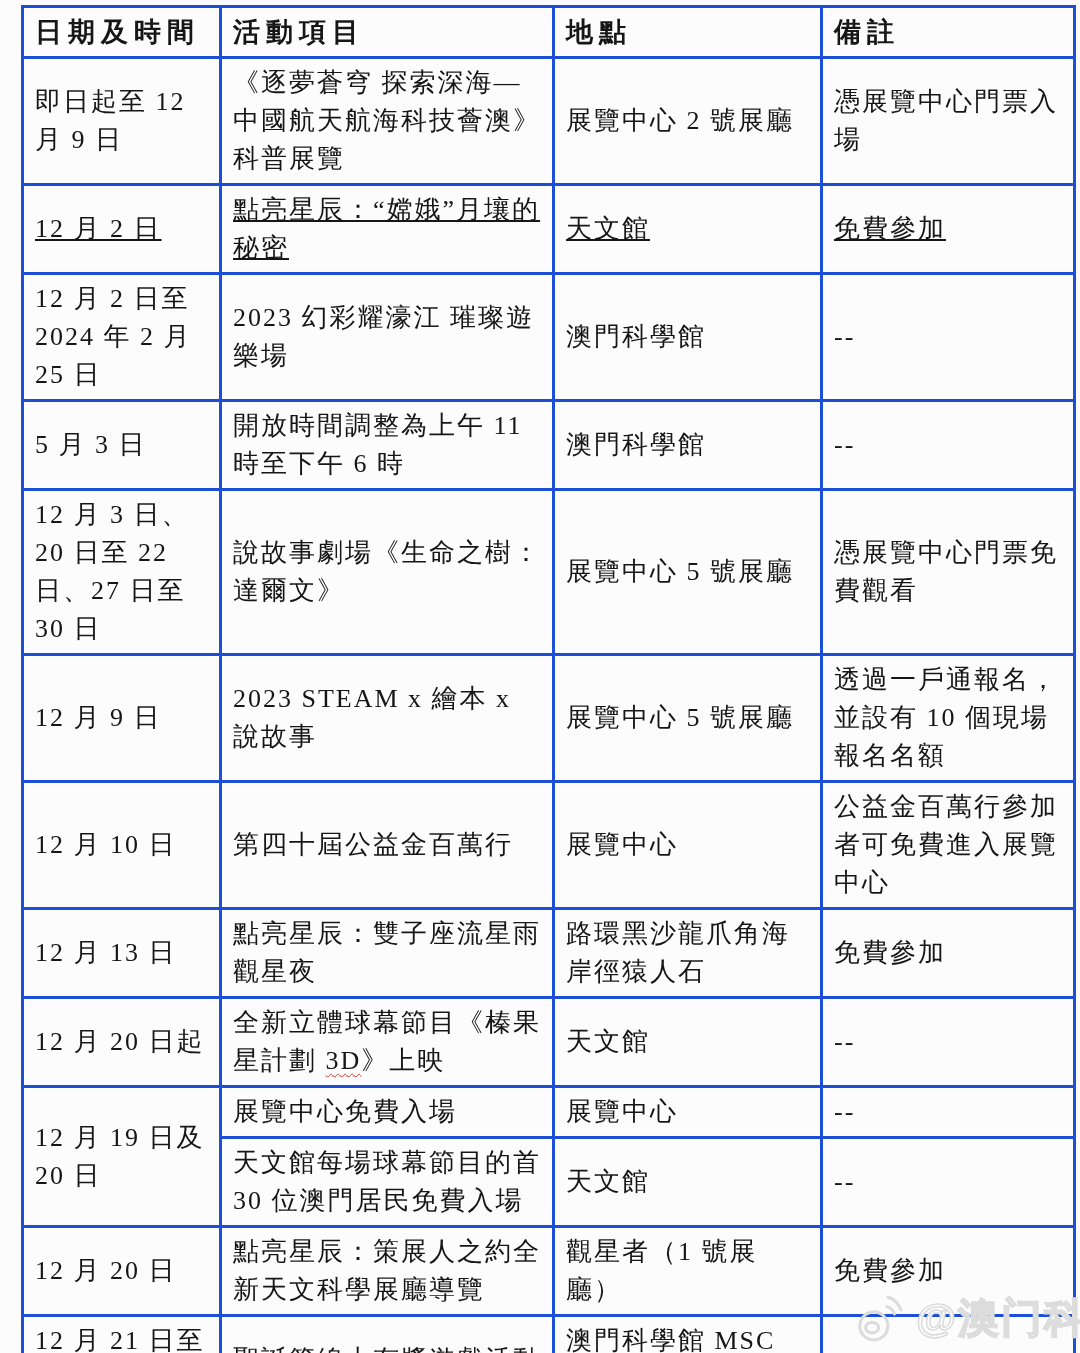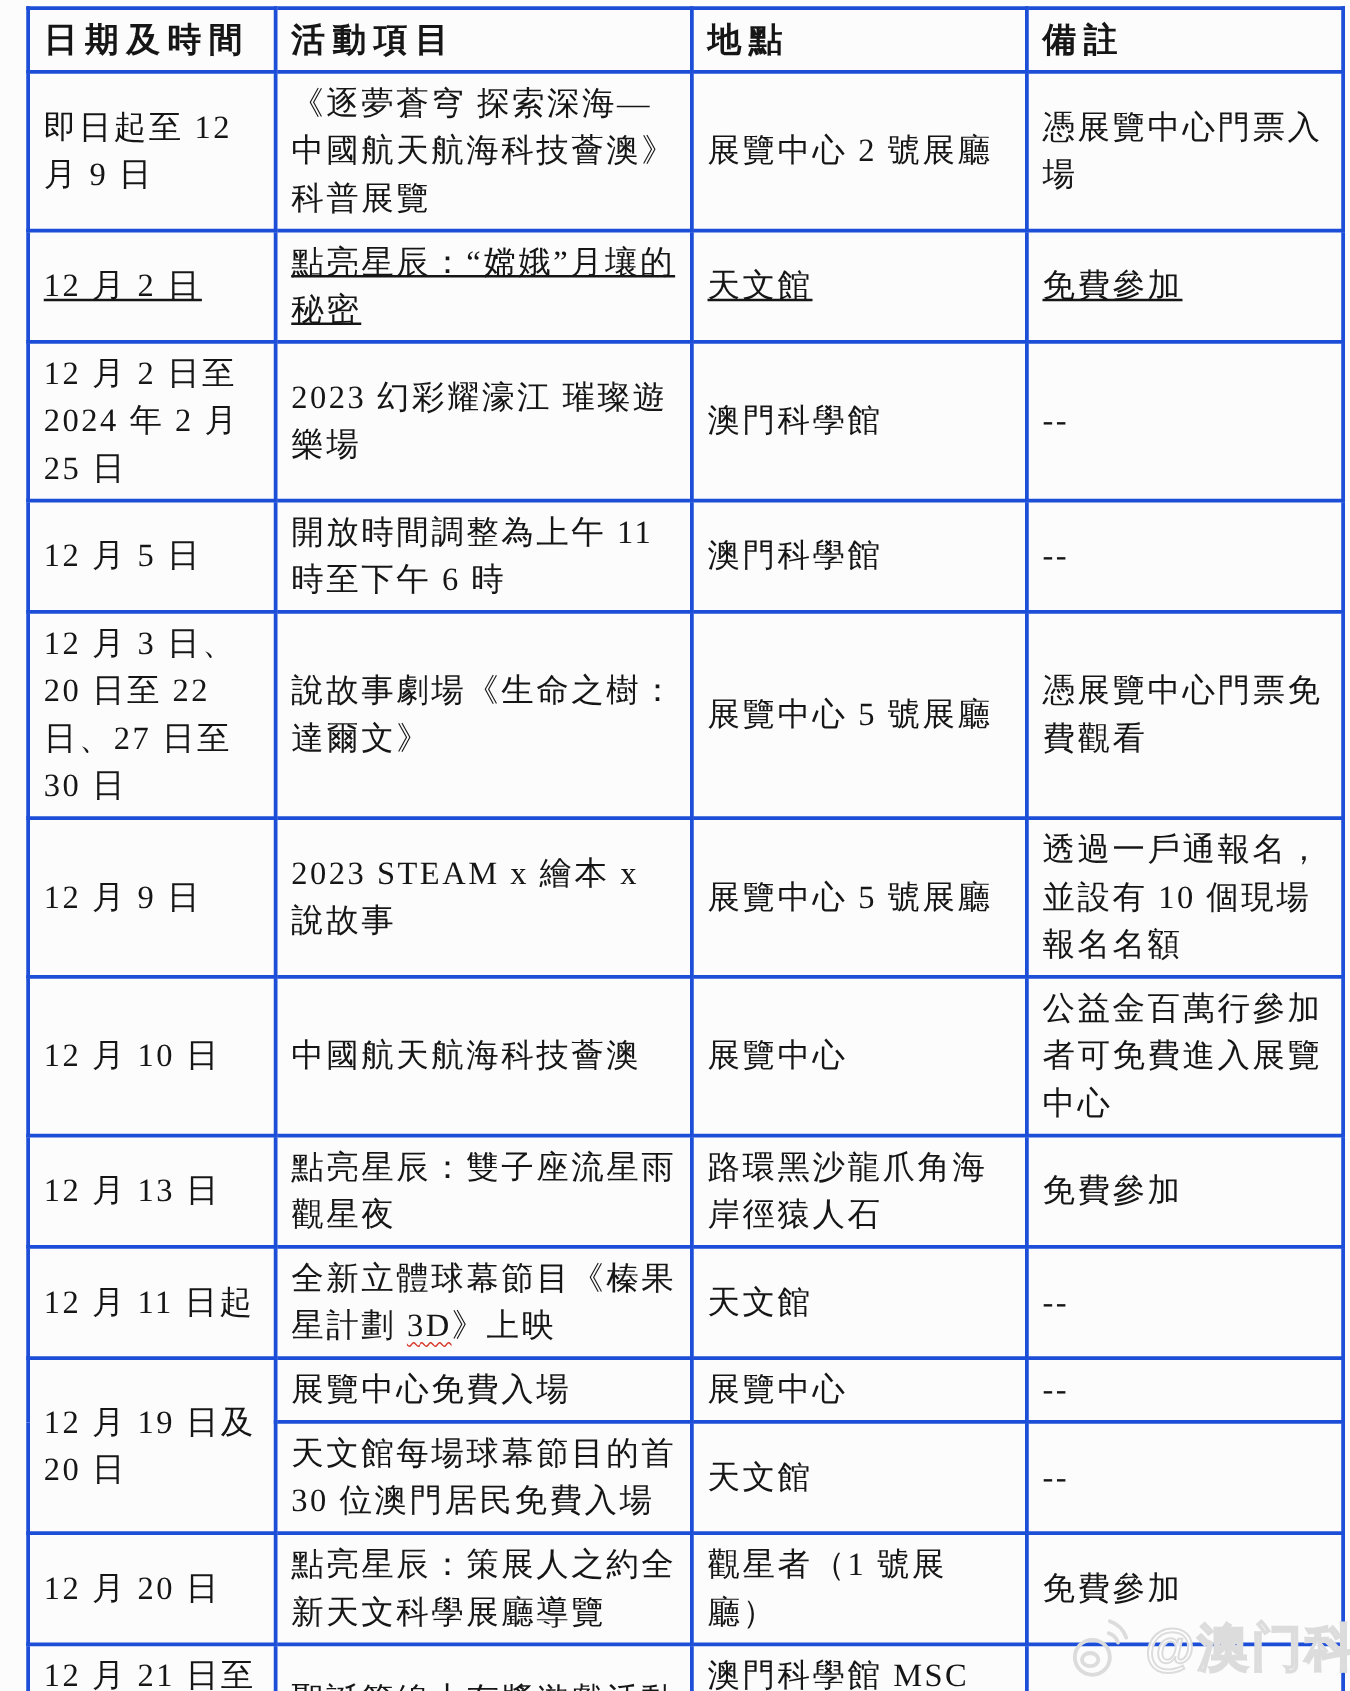--- a/index.html
+++ b/index.html
@@ -109,51 +109,51 @@
       <td>天文館</td>
       <td>免費參加</td>
     </tr>
     <tr class="r2">
       <td>12 月 2 日至 2024 年 2 月 25 日</td>
       <td>2023 幻彩耀濠江 璀璨遊樂場</td>
       <td>澳門科學館</td>
       <td>--</td>
     </tr>
     <tr class="r3">
-      <td>12 月 5 日</td>
+      <td>5 月 3 日</td>
       <td>開放時間調整為上午 11 時至下午 6 時</td>
       <td>澳門科學館</td>
       <td>--</td>
     </tr>
     <tr class="r4">
       <td>12 月 3 日、20 日至 22 日、27 日至 30 日</td>
       <td>說故事劇場《生命之樹：達爾文》</td>
       <td>展覽中心 5 號展廳</td>
       <td>憑展覽中心門票免費觀看</td>
     </tr>
     <tr class="r5">
       <td>12 月 9 日</td>
       <td>2023 STEAM x 繪本 x 說故事</td>
       <td>展覽中心 5 號展廳</td>
       <td>透過一戶通報名，並設有 10 個現場報名名額</td>
     </tr>
     <tr class="r6">
       <td>12 月 10 日</td>
-      <td>中國航天航海科技薈澳</td>
+      <td>第四十屆公益金百萬行</td>
       <td>展覽中心</td>
       <td>公益金百萬行參加者可免費進入展覽中心</td>
     </tr>
     <tr class="r7">
       <td>12 月 13 日</td>
       <td>點亮星辰：雙子座流星雨觀星夜</td>
       <td>路環黑沙龍爪角海岸徑猿人石</td>
       <td>免費參加</td>
     </tr>
     <tr class="r8">
-      <td>12 月 11 日起</td>
+      <td>12 月 20 日起</td>
       <td><span>全新立體球幕節目《榛果星計劃 </span><span class="wavy">3D</span><span>》上映</span></td>
       <td>天文館</td>
       <td>--</td>
     </tr>
     <tr class="r9a">
       <td rowspan="2">12 月 19 日及 20 日</td>
       <td>展覽中心免費入場</td>
       <td>展覽中心</td>
       <td>--</td>
     </tr>

